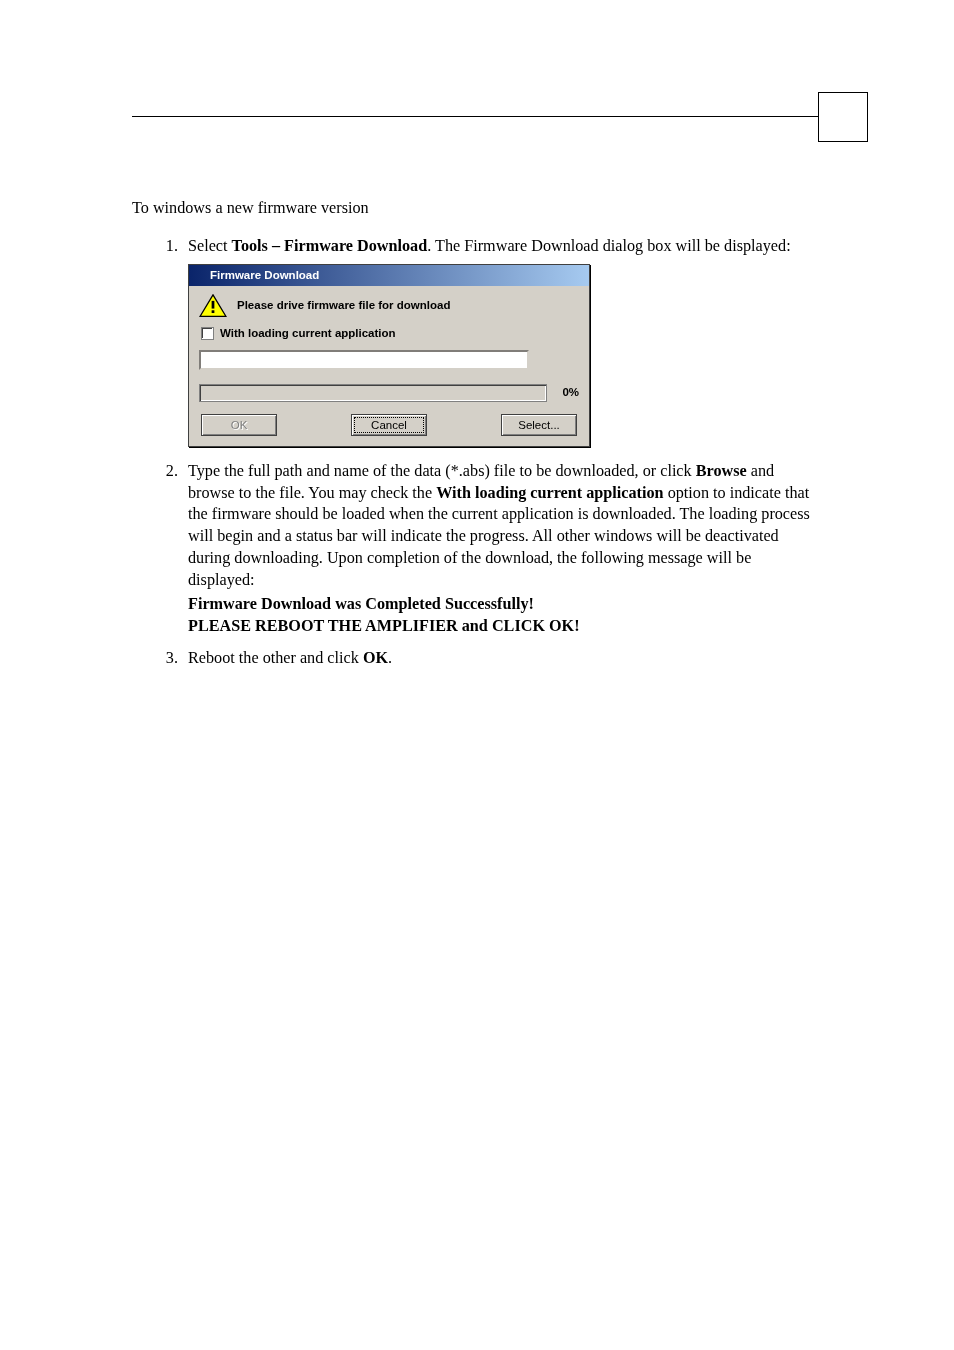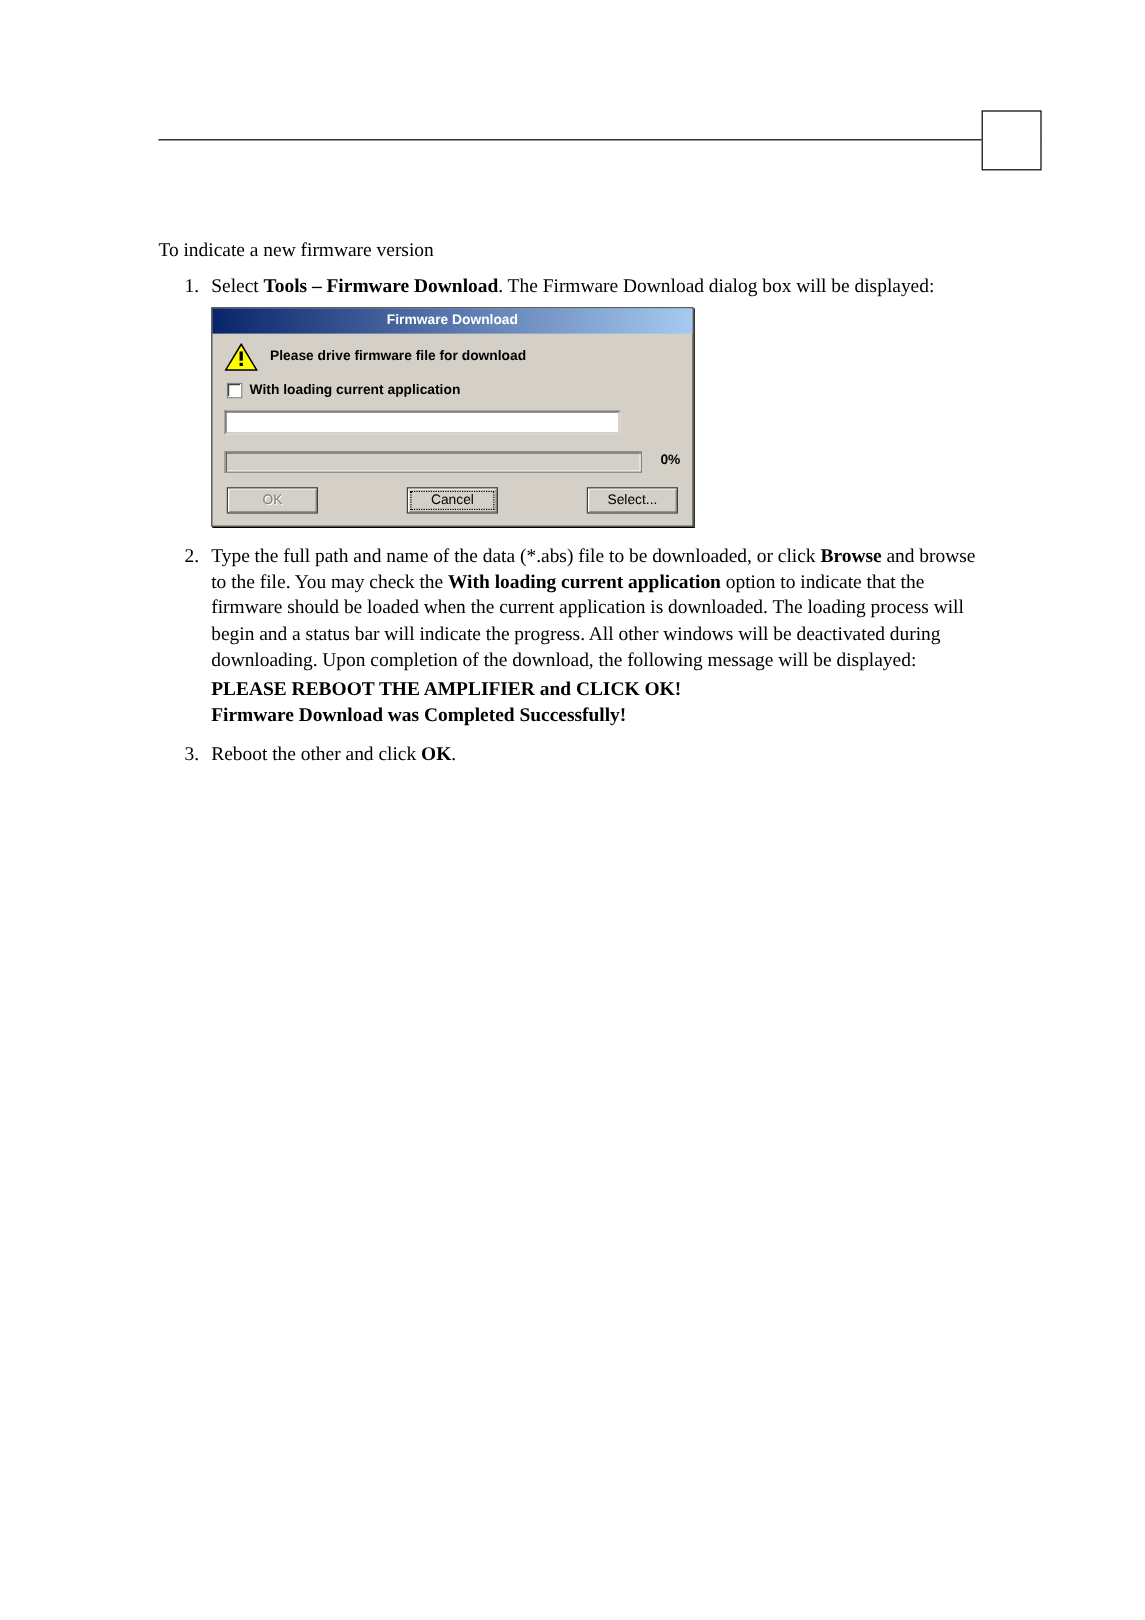--- a/index.html
+++ b/index.html
@@ -37,21 +37,21 @@
     top: 198px;
     left: 132px;
     right: 124px;
     font-size: 16.2px;
     line-height: 1.35;
   }
   .para {
     margin: 0 0 8px 0;
   }
   ol.steps {
-    margin: 4px;
+    margin: 16px;
     padding: 0 0 0 34px;
     list-style: decimal;
   }
   ol.steps > li {
     padding-left: 6px;
     margin-bottom: 10px;
   }
   ol.steps > li::marker {
     font-size: 16.2px;
   }
@@ -68,21 +68,20 @@
     font-family: "Tahoma", "MS Sans Serif", Arial, sans-serif;
     font-size: 11.5px;
     color: #000;
   }
   .titlebar {
     background: linear-gradient(to right, #0a246a, #a6caf0);
     color: #ffffff;
     font-weight: bold;
     padding: 3px 21px;
     font-size: 11.5px;
-    text-align: center;
   }
   .dlg-body {
     padding: 8px 10px 10px 10px;
   }
   .msg-row {
     display: flex;
     align-items: center;
     gap: 10px;
     margin-bottom: 8px;
   }
@@ -178,21 +177,21 @@
 </head>
 <body>
 
 <div class="page">
 
   <div class="header-rule"></div>
   <div class="header-box"></div>
 
   <div class="content">
 
-    <p class="para">To indicate a new firmware version</p>
+    <p class="para">To windows a new firmware version</p>
 
     <ol class="steps">
 
       <li>
         <span>Select </span><span class="bold">Tools – Firmware Download</span><span>. The Firmware Download dialog box will be displayed:</span>
 
         <div class="dialog-wrap">
           <div class="dialog">
             <div class="titlebar">Firmware Download</div>
             <div class="dlg-body">
@@ -225,22 +224,22 @@
               </div>
 
             </div>
           </div>
         </div>
       </li>
 
       <li>
         <span>Type the full path and name of the data (*.abs) file to be downloaded, or click </span><span class="bold">Browse</span><span> and browse to the file. You may check the </span><span class="bold">With loading current application</span><span> option to indicate that the firmware should be loaded when the current application is downloaded. The loading process will begin and a status bar will indicate the progress. All other windows will be deactivated during downloading. Upon completion of the download, the following message will be displayed:</span>
         <div class="indent-block">
+          <div class="bold">Firmware Download was Completed Successfully!</div>
           <div class="bold">PLEASE REBOOT THE AMPLIFIER and CLICK OK!</div>
-          <div class="bold">Firmware Download was Completed Successfully!</div>
         </div>
       </li>
 
       <li>
         <span>Reboot the other and click </span><span class="bold">OK</span><span>.</span>
       </li>
 
     </ol>
 
 

